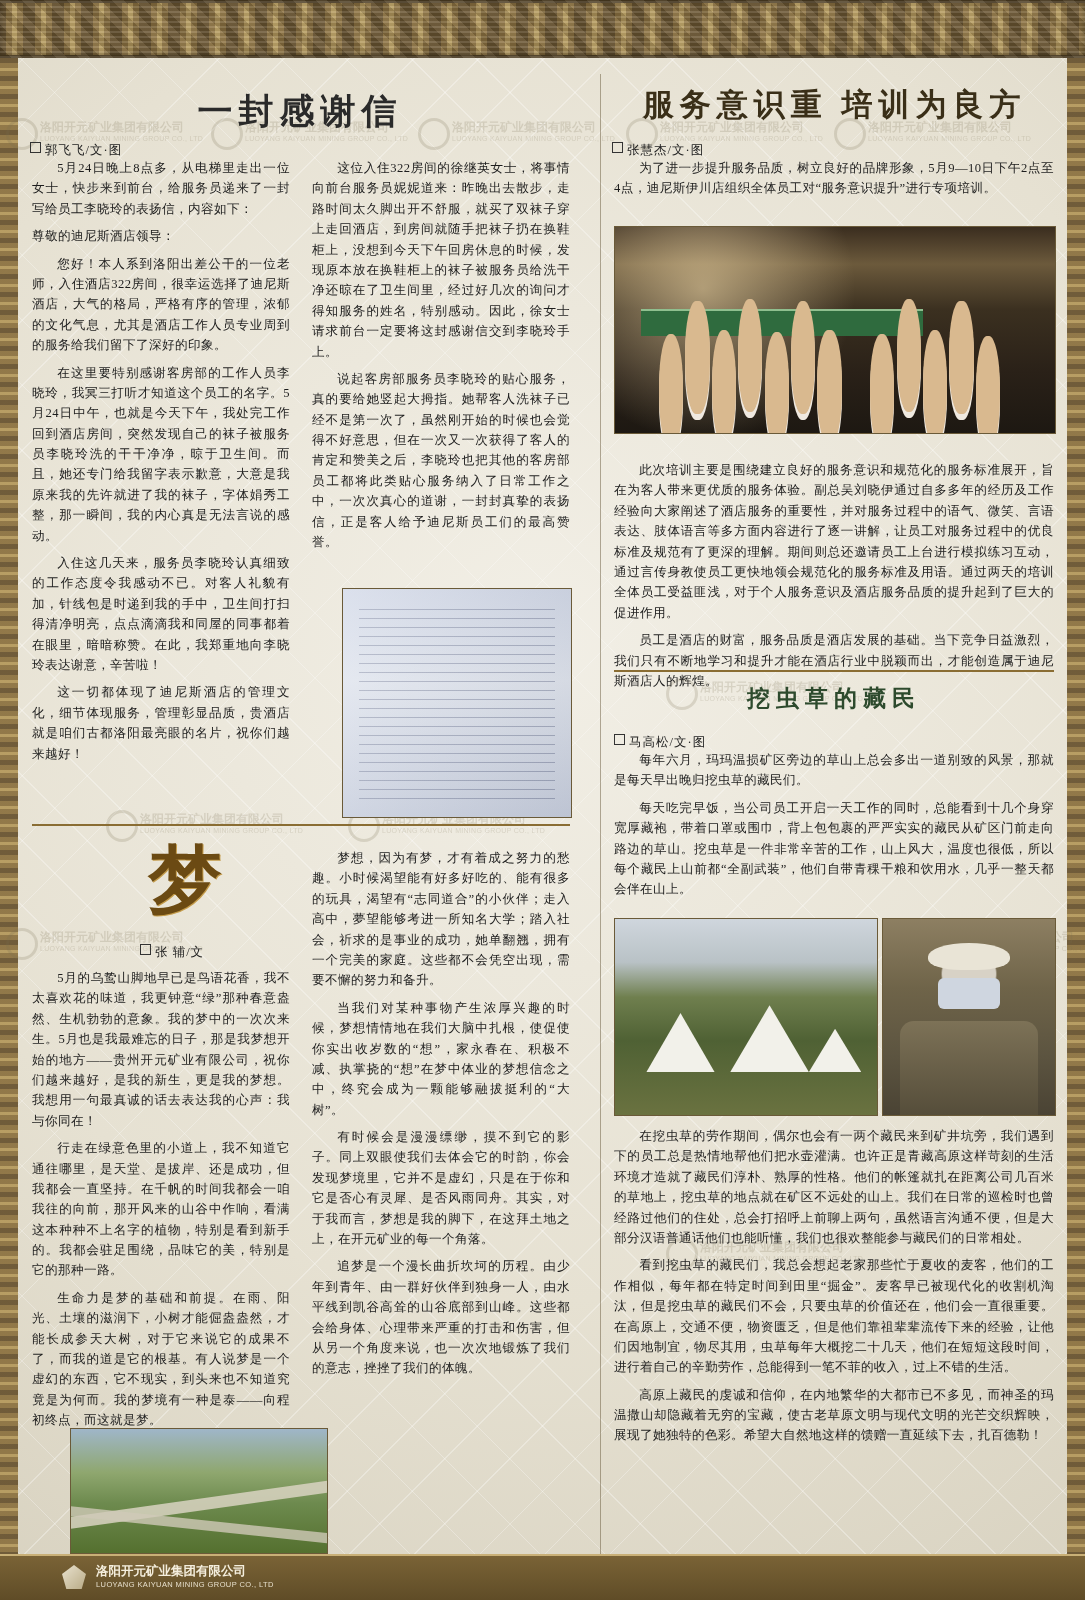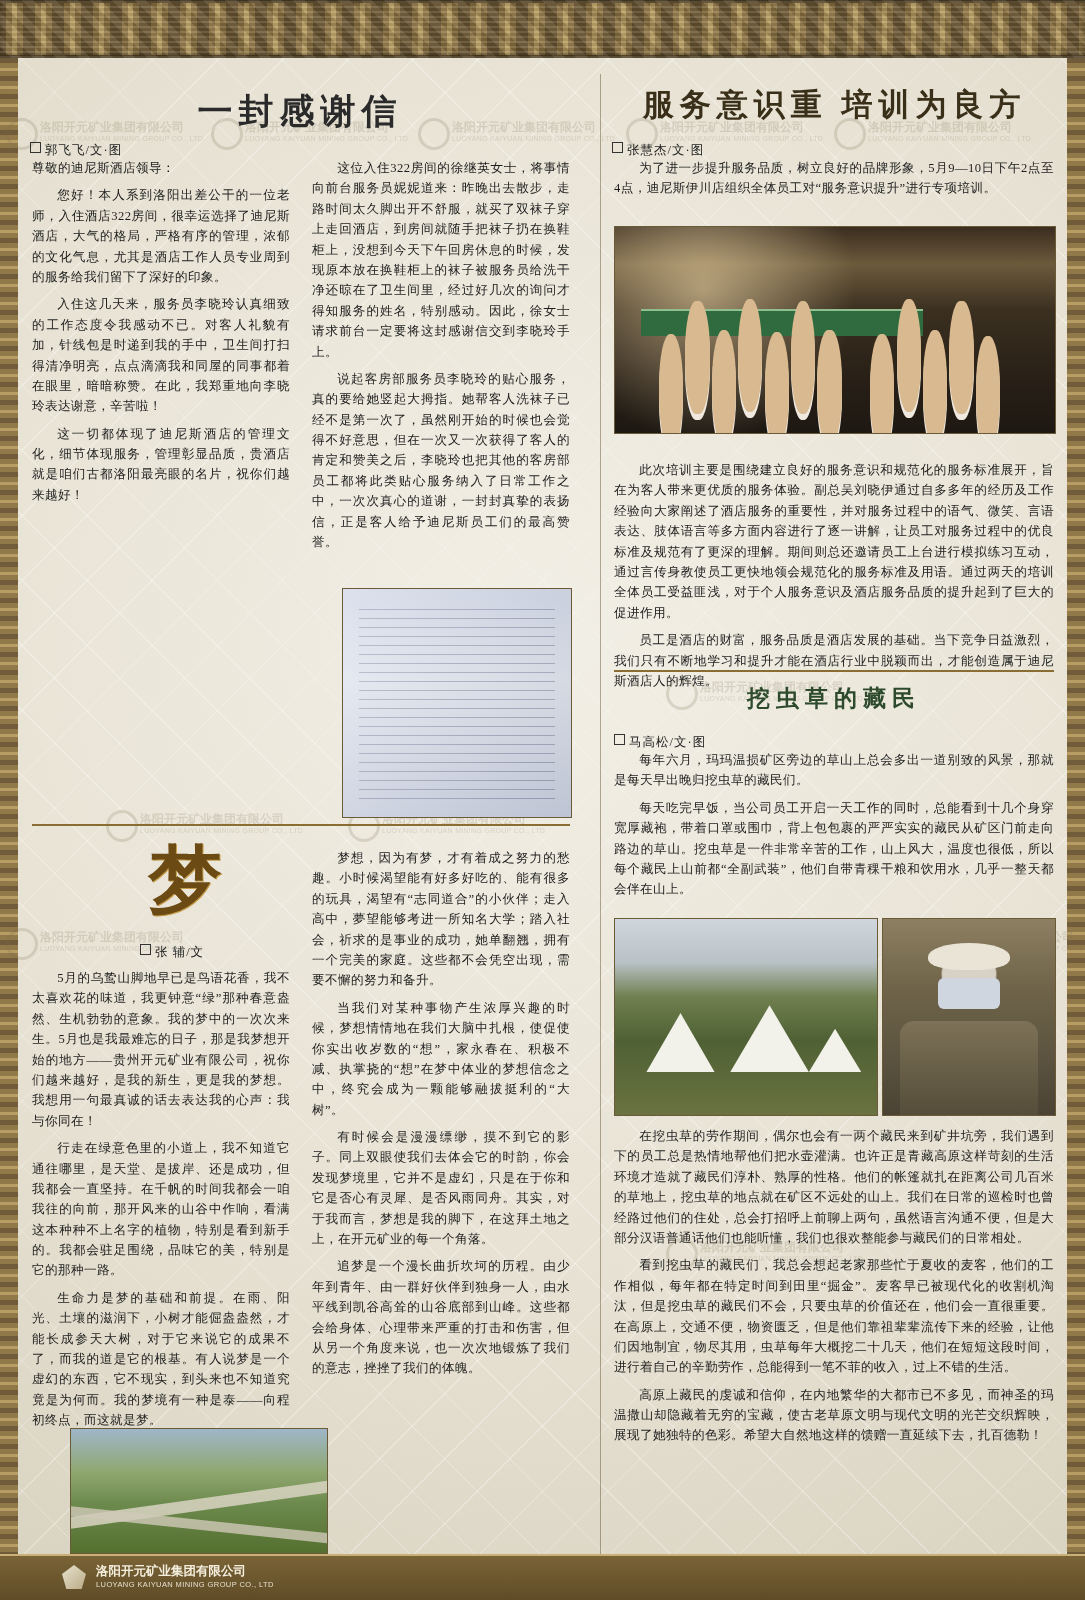--- a/index.html
+++ b/index.html
@@ -270,22 +270,24 @@
 
     <div class="col-div" style="left:600px;top:16px;height:1482px;"></div>
 
     <h1 class="headline" style="position:absolute;left:30px;top:30px;width:540px;font-size:35px;">一封感谢信</h1>
 
     <div class="byline" style="position:absolute;left:30px;top:78px;width:540px;">
       <span class="box"></span><span>郭飞飞/文·图</span>
     </div>
 
     <div class="bodytext" style="position:absolute;left:32px;top:100px;width:258px;">
+      <p>5月24日晚上8点多，从电梯里走出一位女士，快步来到前台，给服务员递来了一封写给员工李晓玲的表扬信，内容如下：</p>
       <p style="text-indent:0">尊敬的迪尼斯酒店领导：</p>
       <p>您好！本人系到洛阳出差公干的一位老师，入住酒店322房间，很幸运选择了迪尼斯酒店，大气的格局，严格有序的管理，浓郁的文化气息，尤其是酒店工作人员专业周到的服务给我们留下了深好的印象。</p>
+      <p>在这里要特别感谢客房部的工作人员李晓玲，我冥三打听才知道这个员工的名字。5月24日中午，也就是今天下午，我处完工作回到酒店房间，突然发现自己的袜子被服务员李晓玲洗的干干净净，晾于卫生间。而且，她还专门给我留字表示歉意，大意是我原来我的先许就进了我的袜子，字体娟秀工整，那一瞬间，我的内心真是无法言说的感动。</p>
       <p>入住这几天来，服务员李晓玲认真细致的工作态度令我感动不已。对客人礼貌有加，针线包是时递到我的手中，卫生间打扫得清净明亮，点点滴滴我和同屋的同事都着在眼里，暗暗称赞。在此，我郑重地向李晓玲表达谢意，辛苦啦！</p>
       <p>这一切都体现了迪尼斯酒店的管理文化，细节体现服务，管理彰显品质，贵酒店就是咱们古都洛阳最亮眼的名片，祝你们越来越好！</p>
     </div>
 
     <div class="bodytext" style="position:absolute;left:312px;top:100px;width:258px;">
       <p>这位入住322房间的徐继英女士，将事情向前台服务员妮妮道来：昨晚出去散步，走路时间太久脚出开不舒服，就买了双袜子穿上走回酒店，到房间就随手把袜子扔在换鞋柜上，没想到今天下午回房休息的时候，发现原本放在换鞋柜上的袜子被服务员给洗干净还晾在了卫生间里，经过好几次的询问才得知服务的姓名，特别感动。因此，徐女士请求前台一定要将这封感谢信交到李晓玲手上。</p>
       <p>说起客房部服务员李晓玲的贴心服务，真的要给她竖起大拇指。她帮客人洗袜子已经不是第一次了，虽然刚开始的时候也会觉得不好意思，但在一次又一次获得了客人的肯定和赞美之后，李晓玲也把其他的客房部员工都将此类贴心服务纳入了日常工作之中，一次次真心的道谢，一封封真挚的表扬信，正是客人给予迪尼斯员工们的最高赞誉。</p>
     </div>
 
     <div class="photo ph-letter" style="left:342px;top:530px;width:228px;height:228px;">

